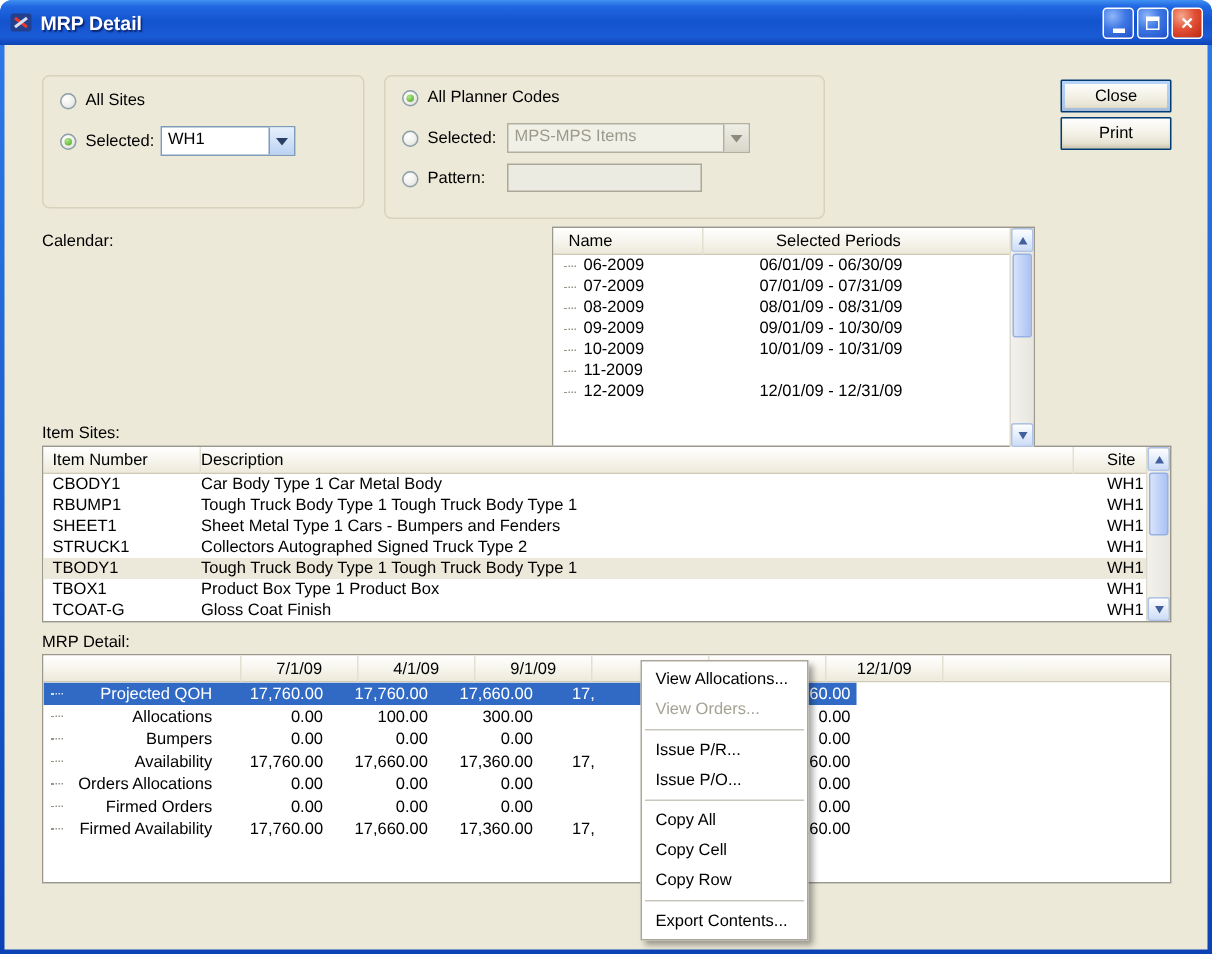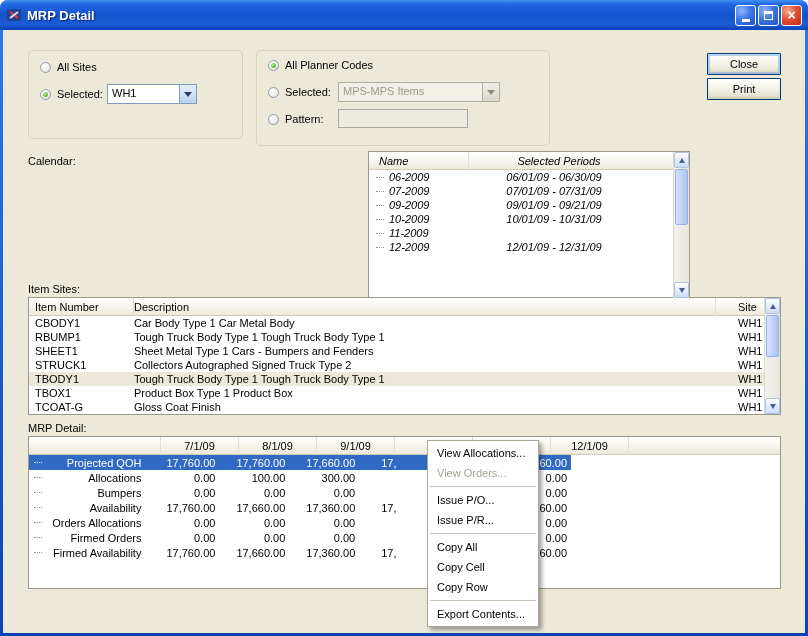--- a/index.html
+++ b/index.html
@@ -177,40 +177,45 @@
     <span class="radio"></span>
     <span>Pattern:</span>
   </div>
   <input class="tinput" type="text" disabled="" style="left: 338px; top: 109px; width: 130px; height: 19px;" value="">
 
   <div class="xpbtn default" style="left:707px; top:53px;">Close</div>
   <div class="xpbtn" style="left:707px; top:78px;">Print</div>
 
   <span class="lbl" style="left:28px; top:155px;">Calendar:</span>
 
-  <div class="panel" style="left:368px; top:151px; width:322px; height:148px;font-style:italic;">
+  <div class="panel" style="left:368px; top:151px; width:322px; height:148px;">
     <div class="thead">
       <span class="ph-name hsep">Name</span>
       <span class="ph-period">Selected Periods</span>
     </div>
     <div class="p-rows">
         <div class="prow">
           <span class="dash"></span>
           <span class="pname">06-2009</span>
           <span class="pval">06/01/09 - 06/30/09</span>
         </div>
         <div class="prow">
           <span class="dash"></span>
           <span class="pname">07-2009</span>
           <span class="pval">07/01/09 - 07/31/09</span>
         </div>
         <div class="prow">
           <span class="dash"></span>
+          <span class="pname">08-2009</span>
+          <span class="pval">08/01/09 - 08/31/09</span>
+        </div>
+        <div class="prow">
+          <span class="dash"></span>
           <span class="pname">09-2009</span>
-          <span class="pval">09/01/09 - 09/21/09</span>
+          <span class="pval">09/01/09 - 10/30/09</span>
         </div>
         <div class="prow">
           <span class="dash"></span>
           <span class="pname">10-2009</span>
           <span class="pval">10/01/09 - 10/31/09</span>
         </div>
         <div class="prow">
           <span class="dash"></span>
           <span class="pname">11-2009</span>
         </div>
@@ -284,21 +289,21 @@
           <i class="tri-dn"></i>
         </span>
     </div>
   </div>
 
   <span class="lbl" style="left:28px; top:422px;">MRP Detail:</span>
   <div class="panel" style="left:28px; top:436px; width:753px; height:153px;">
     <div class="thead mhead" style="margin-right:0;">
       <span class="mh-spacer hsep"></span>
     <span class="mh-col hsep">7/1/09</span>
-        <span class="mh-col hsep">8/1/09</span>
+        <span class="mh-col hsep">4/1/09</span>
         <span class="mh-col hsep">9/1/09</span>
         <span class="mh-col hsep"></span>
         <span class="mh-col hsep"></span>
         <span class="mh-col hsep">12/1/09</span>
       </div>
     <div class="m-rows">
         <div class="mrow selected">
           <span class="m-gutter">
             <i class="dash"></i>
           </span>
@@ -382,22 +387,22 @@
           <span class="m-val"></span>
           <span class="m-val">17,260.00</span>
         </div>
       </div>
   </div>
 
   <div class="cmenu">
       <div class="mitem">View Allocations...</div>
       <div class="mitem disabled">View Orders...</div>
       <div class="msep"></div>
+      <div class="mitem">Issue P/R...</div>
       <div class="mitem">Issue P/O...</div>
-      <div class="mitem">Issue P/R...</div>
       <div class="msep"></div>
       <div class="mitem">Copy All</div>
       <div class="mitem">Copy Cell</div>
       <div class="mitem">Copy Row</div>
       <div class="msep"></div>
       <div class="mitem">Export Contents...</div>
     </div>
 
 </div>
 

